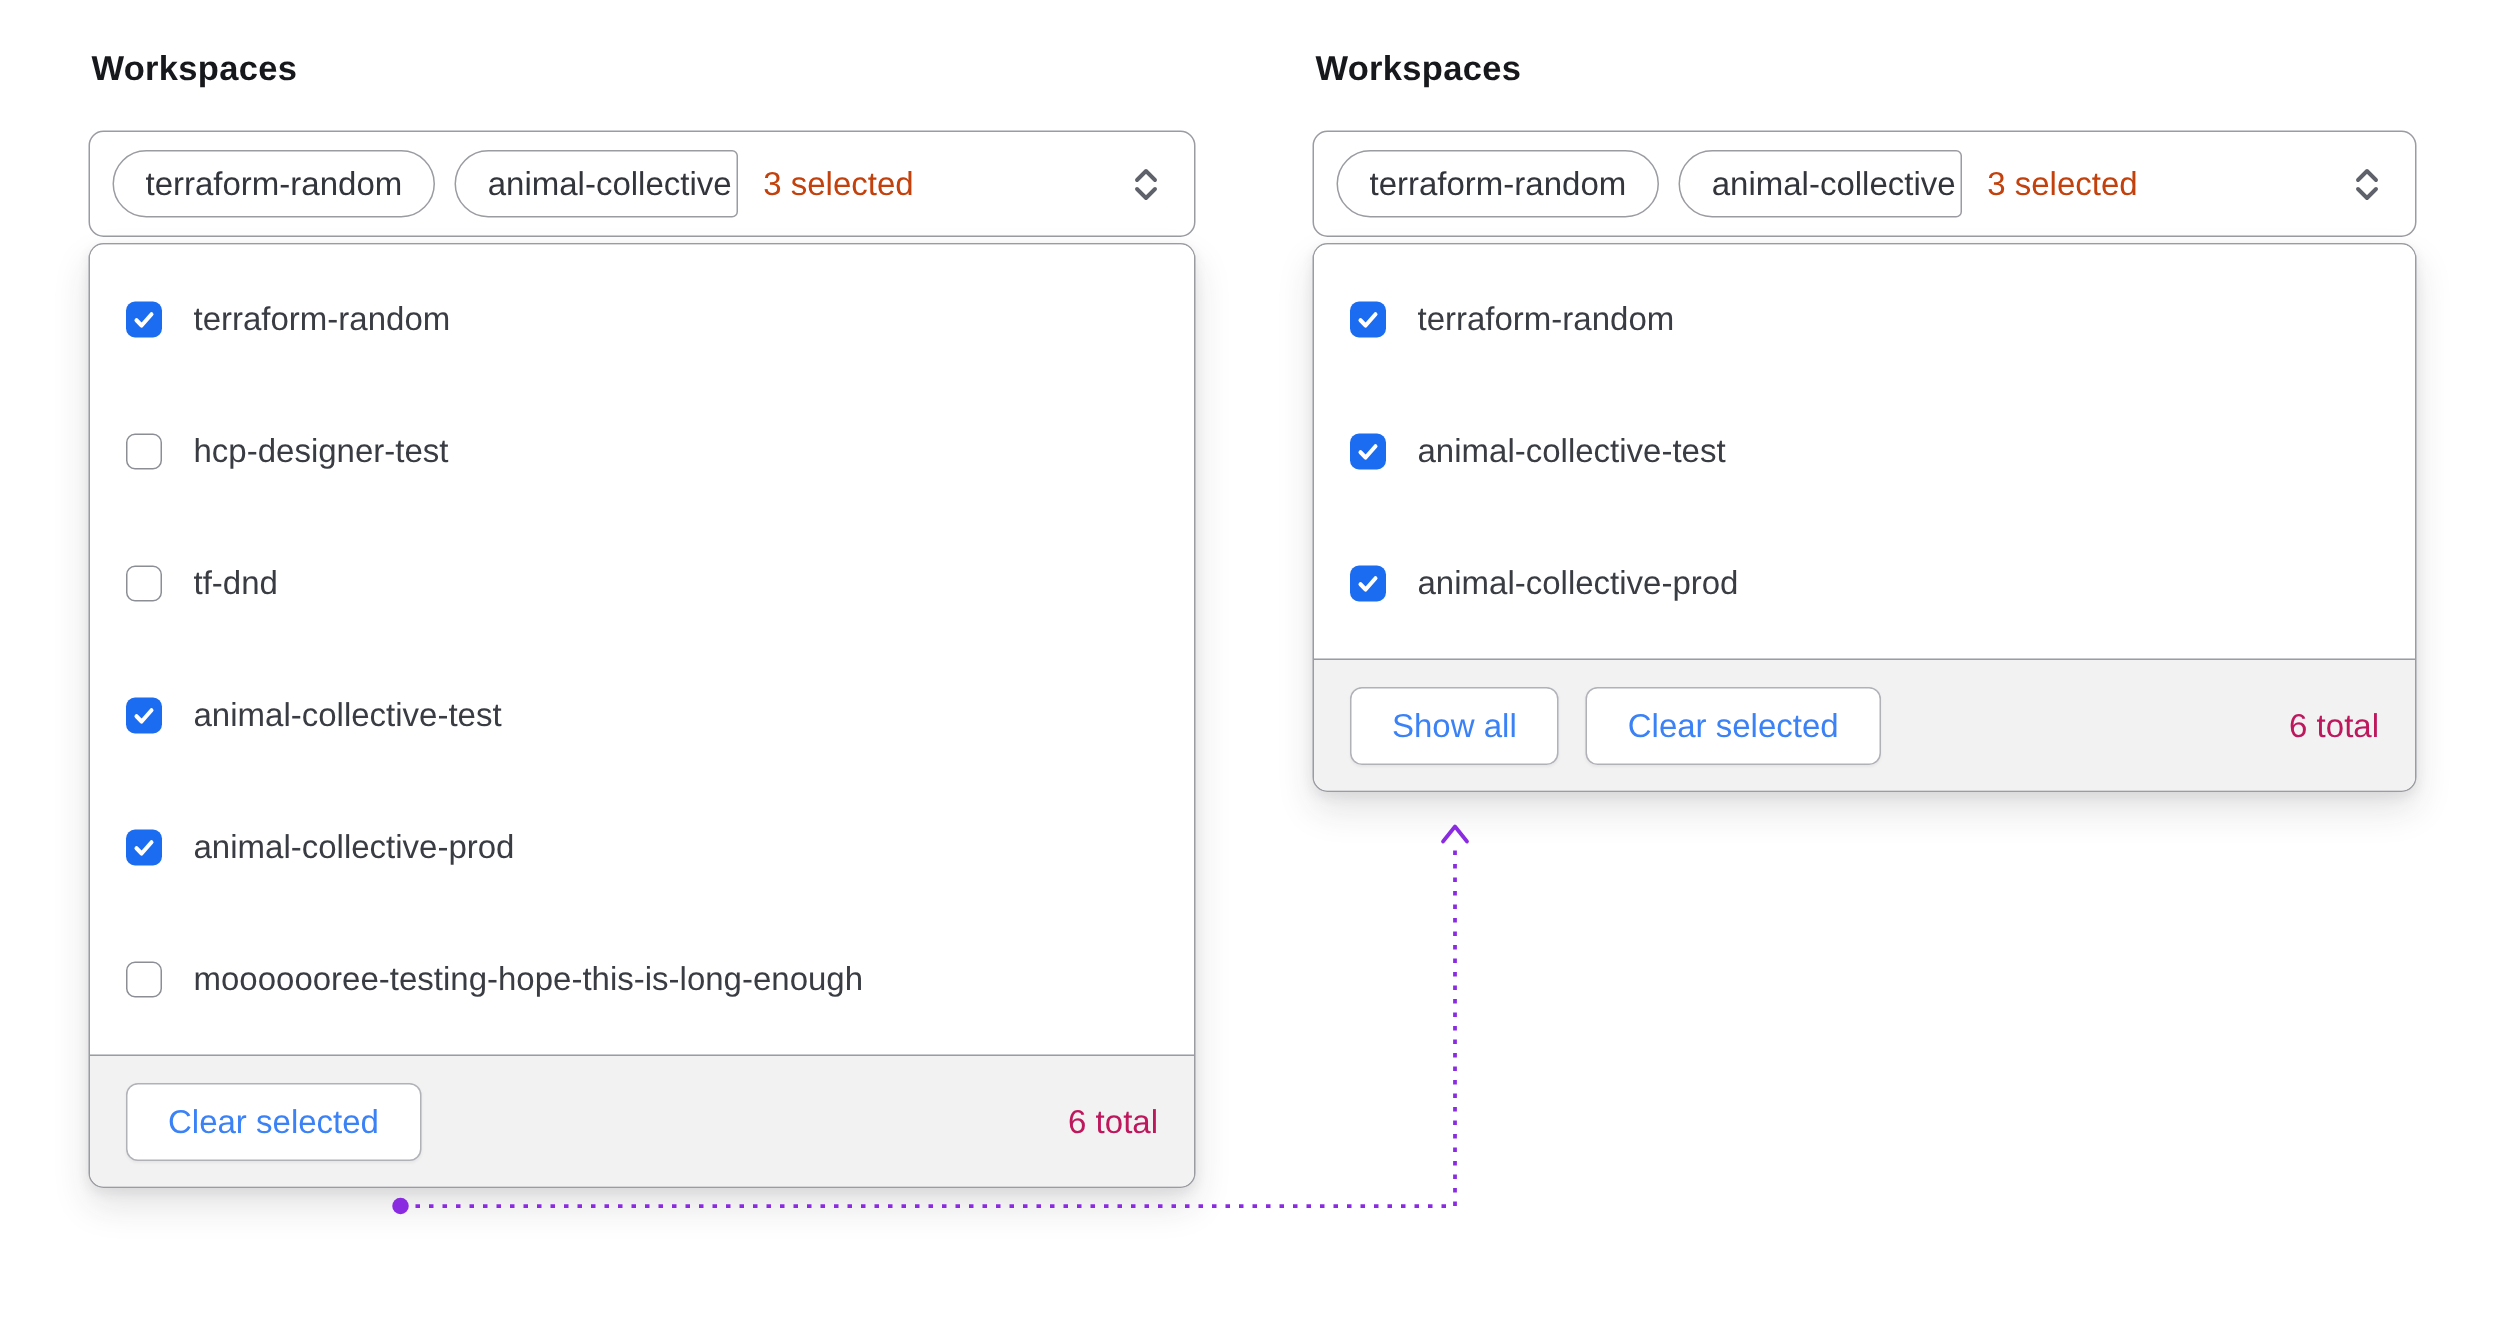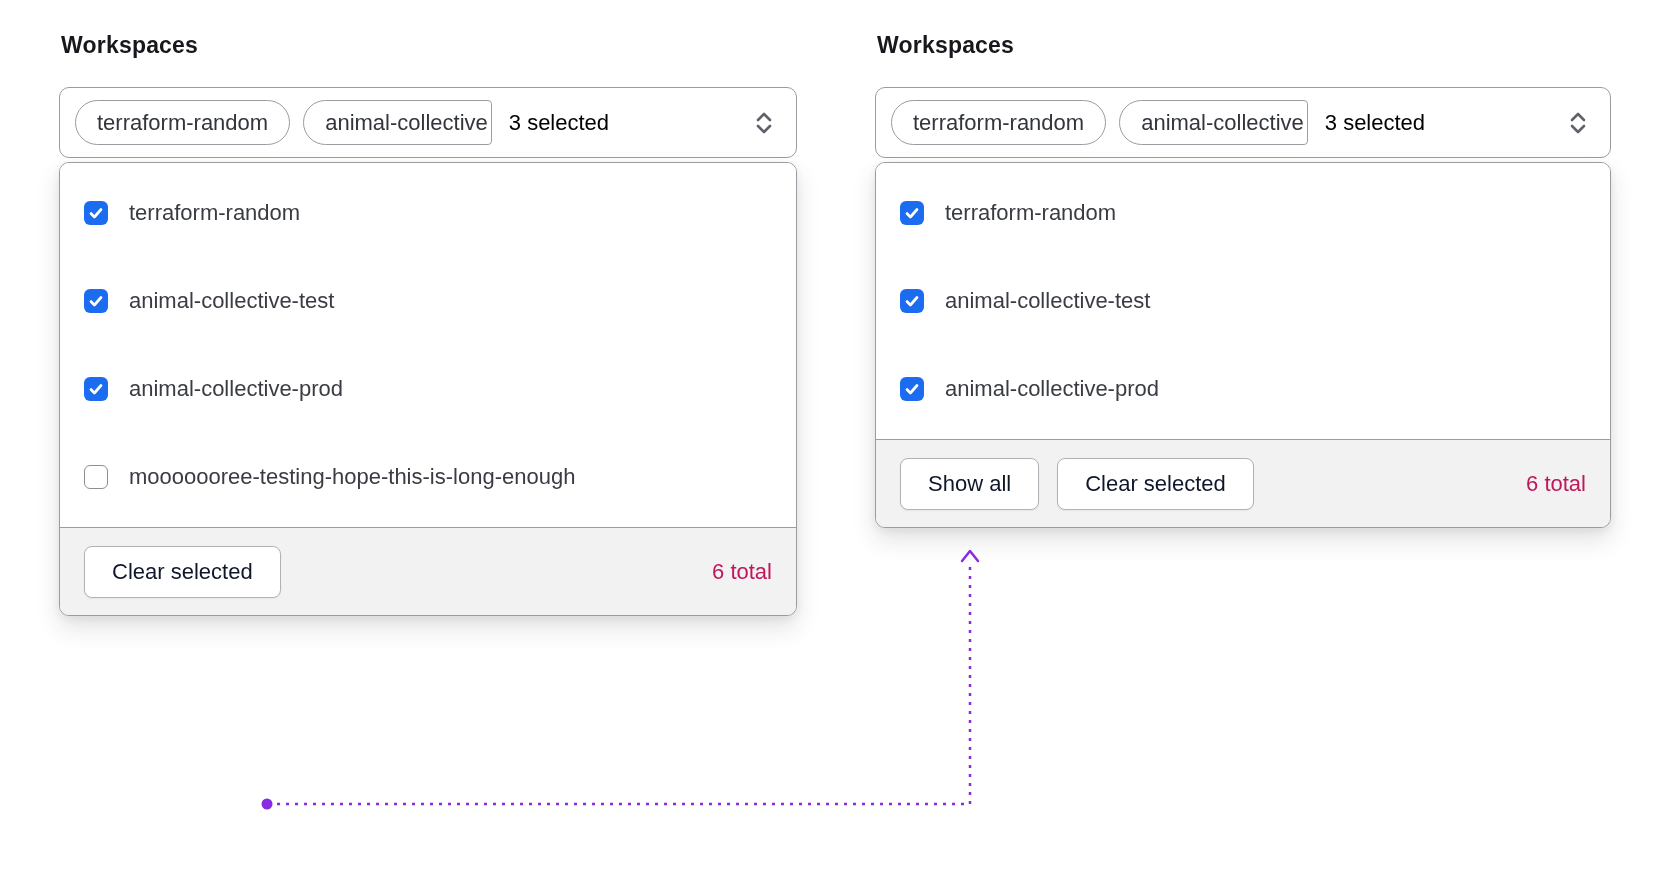--- a/index.html
+++ b/index.html
@@ -32,21 +32,21 @@
     height: 45px; display: flex; align-items: center;
     border: 1.5px solid #9a9ca1; border-radius: 23px;
     padding: 0 21px; font-size: 22px; color: #33353c;
     background: #fff; white-space: nowrap; flex: none;
   }
   .tag--clipped {
     border-radius: 23px 4px 4px 23px;
     padding: 0 3px 0 21px;
     overflow: hidden;
   }
-  .summary { font-size: 22px; color: #000000; margin-left: 4px; white-space: nowrap; }
+  .summary { font-size: 22px; color: #c2410c; margin-left: 4px; white-space: nowrap; }
   .unfold { margin-left: auto; flex: none; display: flex; }
 
   
   .panel {
     margin-top: 4px; width: 100%;
     background: #fff;
     border: 1.5px solid #9a9ca1; border-radius: 10px;
     box-shadow: 0 12px 24px rgba(35,35,45,.13), 0 3px 8px rgba(35,35,45,.07);
     overflow: hidden;
   }
@@ -70,21 +70,21 @@
   .panel-footer {
     height: 88px; background: #f2f2f3;
     border-top: 1.5px solid #9a9ca1;
     display: flex; align-items: center;
     padding: 0 24px; gap: 18px;
   }
   .btn {
     height: 52px; padding: 0 27px;
     background: #fff; border: 1.5px solid #b0b2b7; border-radius: 8px;
     font-family: "Liberation Sans", sans-serif;
-    font-size: 22px; color: #0f172a;
+    font-size: 22px; color: #3b82f6;
     box-shadow: 0 1px 2px rgba(0,0,0,.05);
     cursor: pointer; white-space: nowrap;
   }
   .total { margin-left: auto; font-size: 22px; color: #be185d; white-space: nowrap; }
 
   
   #annotation {
     position: absolute; left: 0; top: 0;
     width: 1672px; height: 892px;
     pointer-events: none; z-index: 99;
@@ -112,20 +112,28 @@
     <div class="options">
       <div class="option">
         <span class="checkbox checkbox--checked">
             <svg width="16" height="16" viewBox="0 0 16 16">
               <path d="M3 8.5 L6.4 12 L13 4.5" fill="none" stroke="#fff" stroke-width="2.7" stroke-linecap="round" stroke-linejoin="round"></path>
             </svg>
           </span>
         <span class="option-label">terraform-random</span>
       </div>
       <div class="option">
+        <span class="checkbox"></span>
+        <span class="option-label">hcp-designer-test</span>
+      </div>
+      <div class="option">
+        <span class="checkbox"></span>
+        <span class="option-label">tf-dnd</span>
+      </div>
+      <div class="option">
         <span class="checkbox checkbox--checked">
             <svg width="16" height="16" viewBox="0 0 16 16">
               <path d="M3 8.5 L6.4 12 L13 4.5" fill="none" stroke="#fff" stroke-width="2.7" stroke-linecap="round" stroke-linejoin="round"></path>
             </svg>
           </span>
         <span class="option-label">animal-collective-test</span>
       </div>
       <div class="option">
         <span class="checkbox checkbox--checked">
             <svg width="16" height="16" viewBox="0 0 16 16">

